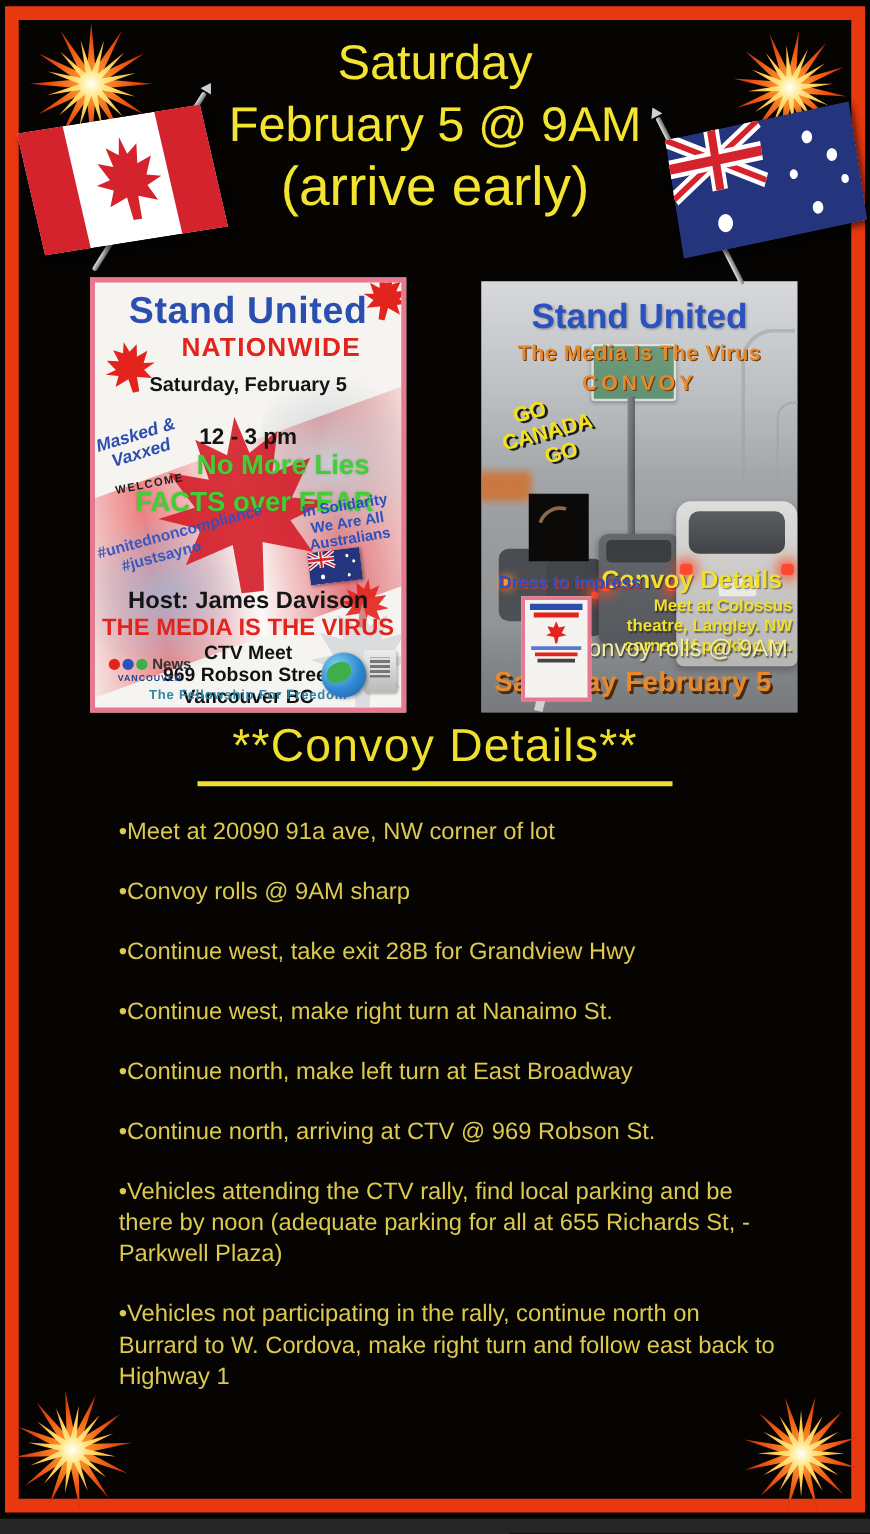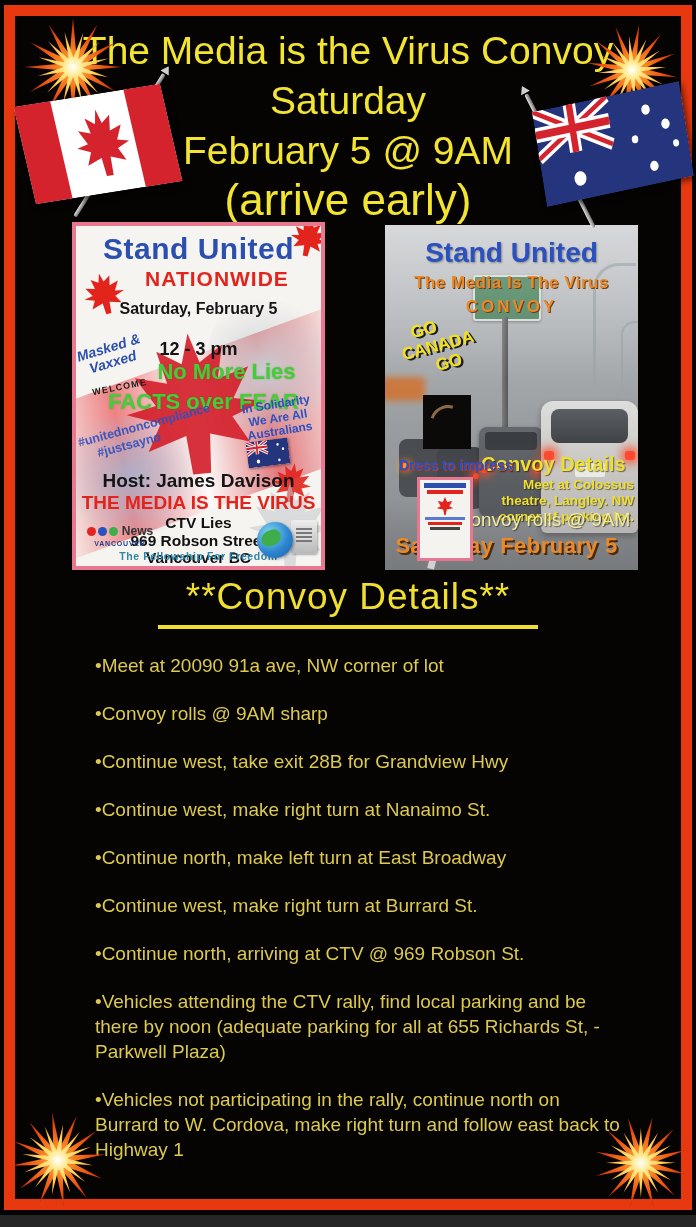--- a/index.html
+++ b/index.html
@@ -226,21 +226,20 @@
         <circle cx="45" cy="7" r="1.7" fill="#ffffff"></circle>
         <circle cx="52" cy="13" r="1.7" fill="#ffffff"></circle>
         <circle cx="45" cy="26" r="1.7" fill="#ffffff"></circle>
         <circle cx="39" cy="16" r="1.3" fill="#ffffff"></circle>
         <circle cx="55" cy="20" r="1.2" fill="#ffffff"></circle>
       </svg>
     </div>
   </div>
 
   <header class="title">
-    <div class="t-line">The Media is the Virus Convoy</div>
     <div class="t-line">Saturday</div>
     <div class="t-line">February 5 @ 9AM</div>
     <div class="t-arrive">(arrive early)</div>
   </header>
 
   <section class="poster-left">
     <div class="lp-band"></div>
     <div class="lp-bluepatch"></div>
     <div class="lp-greypatch"></div>
     <div class="leaf lp-leaf-big">
@@ -298,21 +297,21 @@
         <path d="M15 0 V16 M0 8 H30" stroke="#d5232e" stroke-width="2.6"></path>
         <circle cx="15" cy="25" r="2.4" fill="#ffffff"></circle>
         <circle cx="45" cy="7" r="1.7" fill="#ffffff"></circle>
         <circle cx="52" cy="13" r="1.7" fill="#ffffff"></circle>
         <circle cx="45" cy="26" r="1.7" fill="#ffffff"></circle>
       </svg>
     </div>
     <div class="lp-text lp-host">Host: James Davison</div>
     <div class="lp-text lp-tag">THE MEDIA IS THE VIRUS</div>
     <div class="lp-text lp-venue">
-      <div>CTV Lies</div>
+      <div>CTV Meet</div>
       <div>969 Robson Street</div>
       <div>Vancouver BC</div>
     </div>
     <div class="ctv">
       <div class="ctv-row">
         <span class="ctv-dot ctv-red"></span>
         <span class="ctv-dot ctv-blue"></span>
         <span class="ctv-dot ctv-green"></span>
         <span class="ctv-news">News</span>
       </div>
@@ -384,19 +383,18 @@
   </section>
 
   <section class="details">
     <h2>**Convoy Details**</h2>
     <ul class="bullets">
       <li>•Meet at 20090 91a ave, NW corner of lot</li>
       <li>•Convoy rolls @ 9AM sharp</li>
       <li>•Continue west, take exit 28B for Grandview Hwy</li>
       <li>•Continue west, make right turn at Nanaimo St.</li>
       <li>•Continue north, make left turn at East Broadway</li>
-      <li>•Continue west, make right turn at Burrard St.</li>
       <li>•Continue north, arriving at CTV @ 969 Robson St.</li>
       <li>•Vehicles attending the CTV rally, find local parking and be there by noon (adequate parking for all at 655 Richards St, - Parkwell Plaza)</li>
       <li>•Vehicles not participating in the rally, continue north on Burrard to W. Cordova, make right turn and follow east back to Highway 1</li>
     </ul>
   </section>
 </div>
 
 </body></html>

